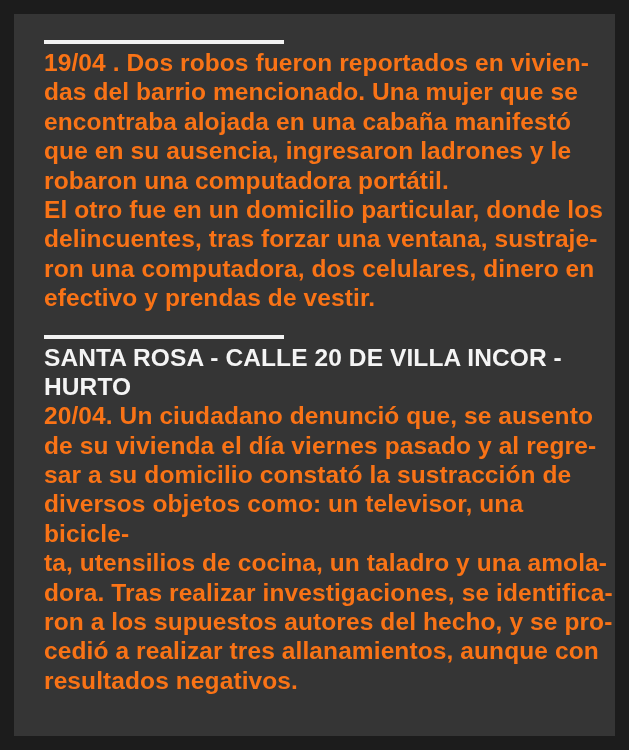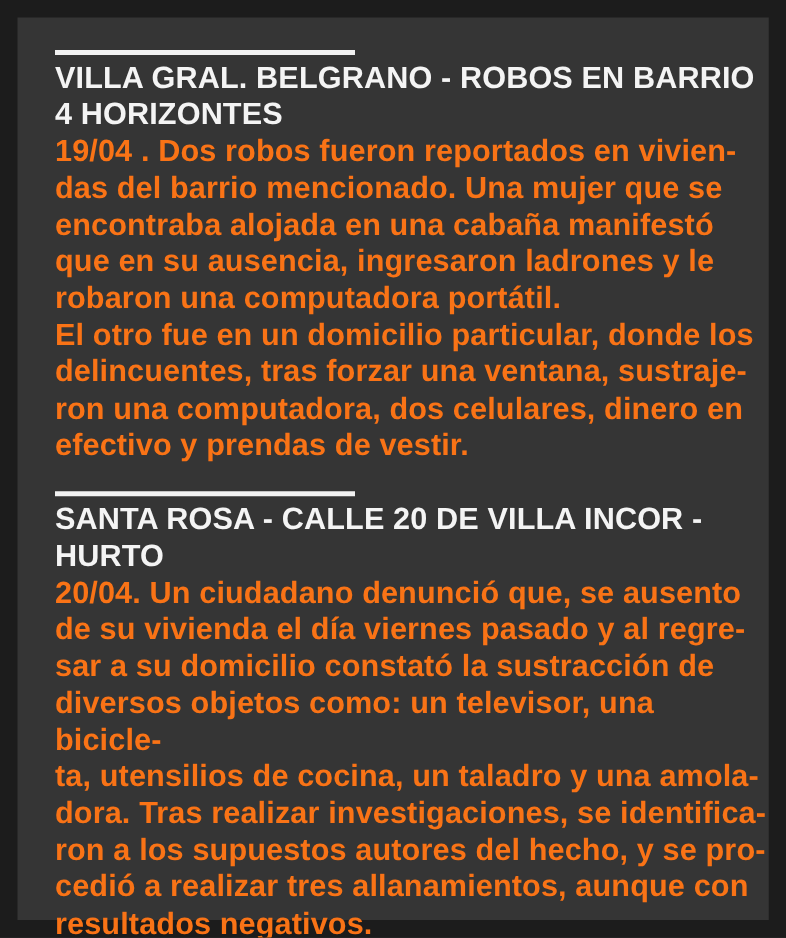--- a/index.html
+++ b/index.html
@@ -61,21 +61,20 @@
   }
 </style>
 </head>
 <body>
 
 <div class="page">
   <div class="content">
 
     <div class="article">
       <div class="rule"></div>
-      <h1 class="headline">VILLA GRAL. BELGRANO - ROBOS EN BARRIO 4 HORIZONTES</h1>
       <p class="body-text">19/04 . Dos robos fueron reportados en vivien-
 das del barrio mencionado. Una mujer que se
 encontraba alojada en una cabaña manifestó
 que en su ausencia, ingresaron ladrones y le
 robaron una computadora portátil.
 El otro fue en un domicilio particular, donde los
 delincuentes, tras forzar una ventana, sustraje-
 ron una computadora, dos celulares, dinero en
 efectivo y prendas de vestir.</p>
     </div>

